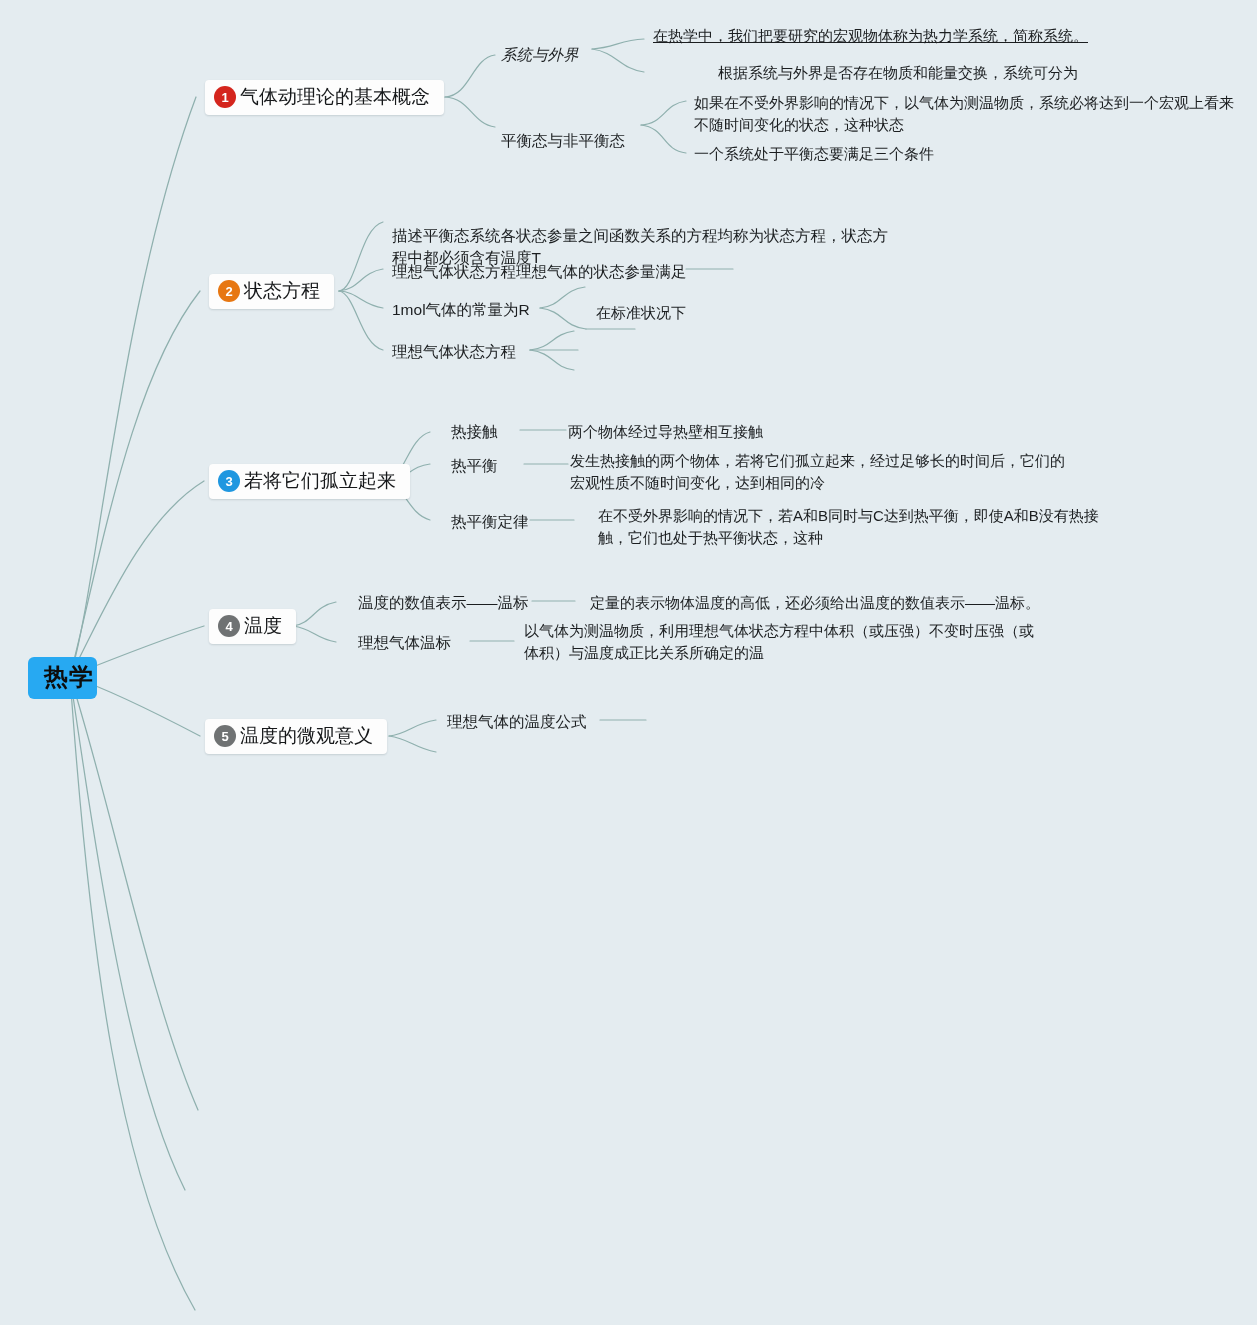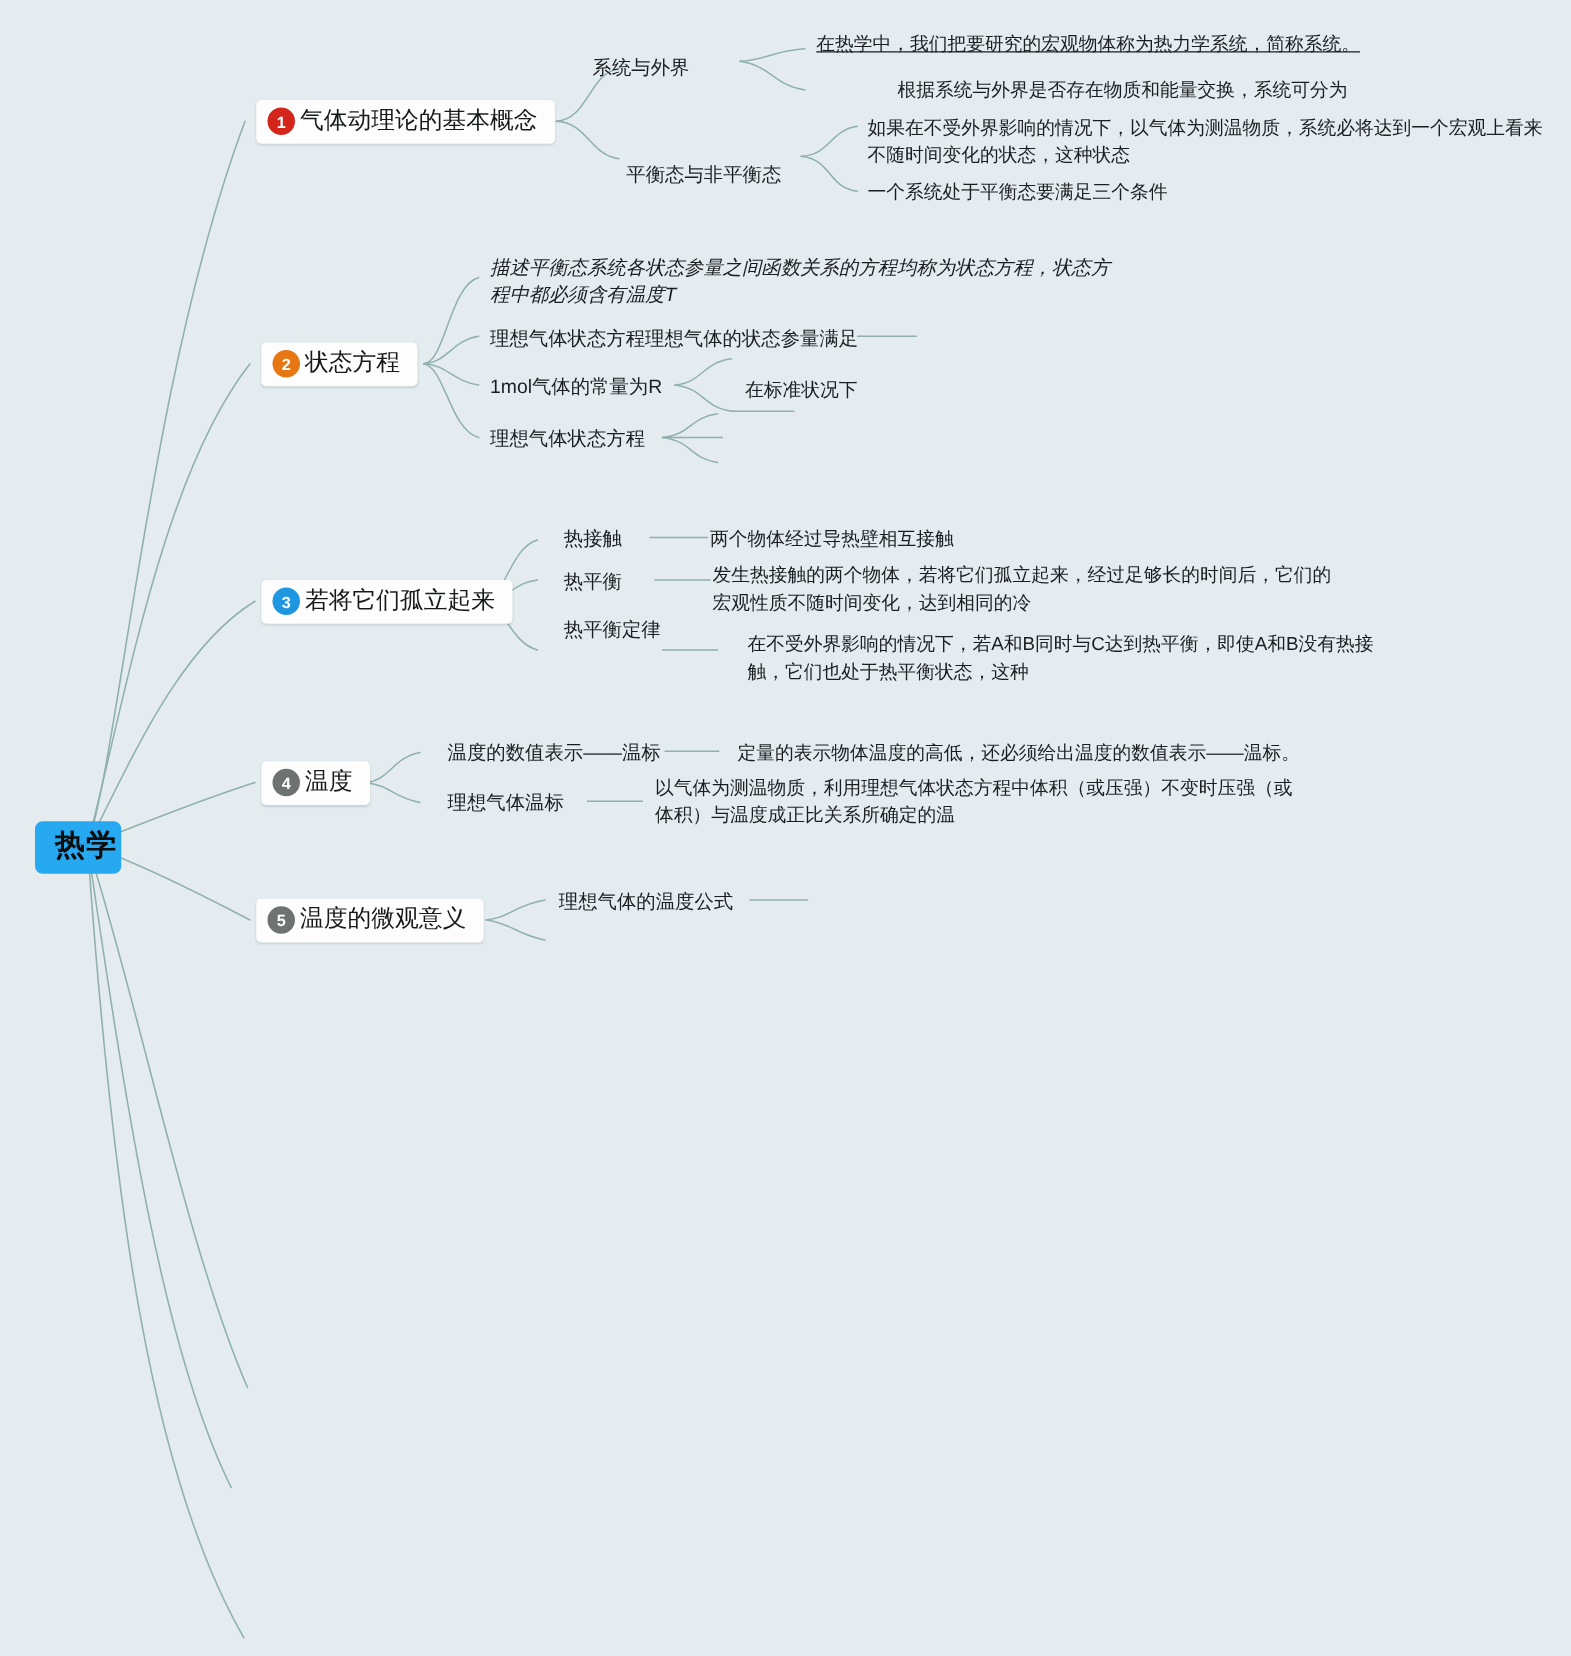--- a/index.html
+++ b/index.html
@@ -149,21 +149,21 @@
 
   <div class="node root" style="left:28px; top:657px;">
     <span>热学</span>
   </div>
 
   <div class="node l1" style="left:205px; top:80px;">
     <span class="badge badge-1">1</span>
     <span>气体动理论的基本概念</span>
   </div>
 
-  <div class="node l2" style="left:474px; top:44px;">
+  <div class="node l2" style="left:501px; top:44px;font-style:italic;">
     <span>系统与外界</span>
   </div>
   <div class="node l3" style="left:653px; top:25px;text-decoration:underline;">
     <span>在热学中，我们把要研究的宏观物体称为热力学系统，简称系统。</span>
   </div>
   <div class="node l3" style="left:671px; top:62px;margin-left:47px;">
     <span>根据系统与外界是否存在物质和能量交换，系统可分为</span>
   </div>
 
   <div class="node l2" style="left:501px; top:116px;margin-top:14px;">
@@ -174,21 +174,21 @@
   </div>
   <div class="node l3" style="left:694px; top:143px;">
     <span>一个系统处于平衡态要满足三个条件</span>
   </div>
 
   <div class="node l1" style="left:209px; top:274px;">
     <span class="badge badge-2">2</span>
     <span>状态方程</span>
   </div>
 
-  <div class="node l2 wrap2" style="left:392px; top:204px; width:500px;font-style:italic;">
+  <div class="node l2 wrap2" style="left:392px; top:225px; width:500px;">
     <span>描述平衡态系统各状态参量之间函数关系的方程均称为状态方程，状态方程中都必须含有温度T</span>
   </div>
   <div class="node l2" style="left:392px; top:261px;">
     <span>理想气体状态方程理想气体的状态参量满足</span>
   </div>
   <div class="node l2" style="left:392px; top:299px;">
     <span>1mol气体的常量为R</span>
   </div>
   <div class="node l3" style="left:596px; top:302px;">
     <span>在标准状况下</span>
@@ -209,21 +209,21 @@
     <span>两个物体经过导热壁相互接触</span>
   </div>
 
   <div class="node l2" style="left:451px; top:455px;">
     <span>热平衡</span>
   </div>
   <div class="node l3 wrap2" style="left:570px; top:450px; width:508px;">
     <span>发生热接触的两个物体，若将它们孤立起来，经过足够长的时间后，它们的宏观性质不随时间变化，达到相同的冷</span>
   </div>
 
-  <div class="node l2" style="left:451px; top:494px;">
+  <div class="node l2" style="left:451px; top:511px;">
     <span>热平衡定律</span>
   </div>
   <div class="node l3 wrap2" style="left:598px; top:505px; width:530px;">
     <span>在不受外界影响的情况下，若A和B同时与C达到热平衡，即使A和B没有热接触，它们也处于热平衡状态，这种</span>
   </div>
 
   <div class="node l1" style="left:209px; top:609px;">
     <span class="badge badge-4">4</span>
     <span>温度</span>
   </div>

